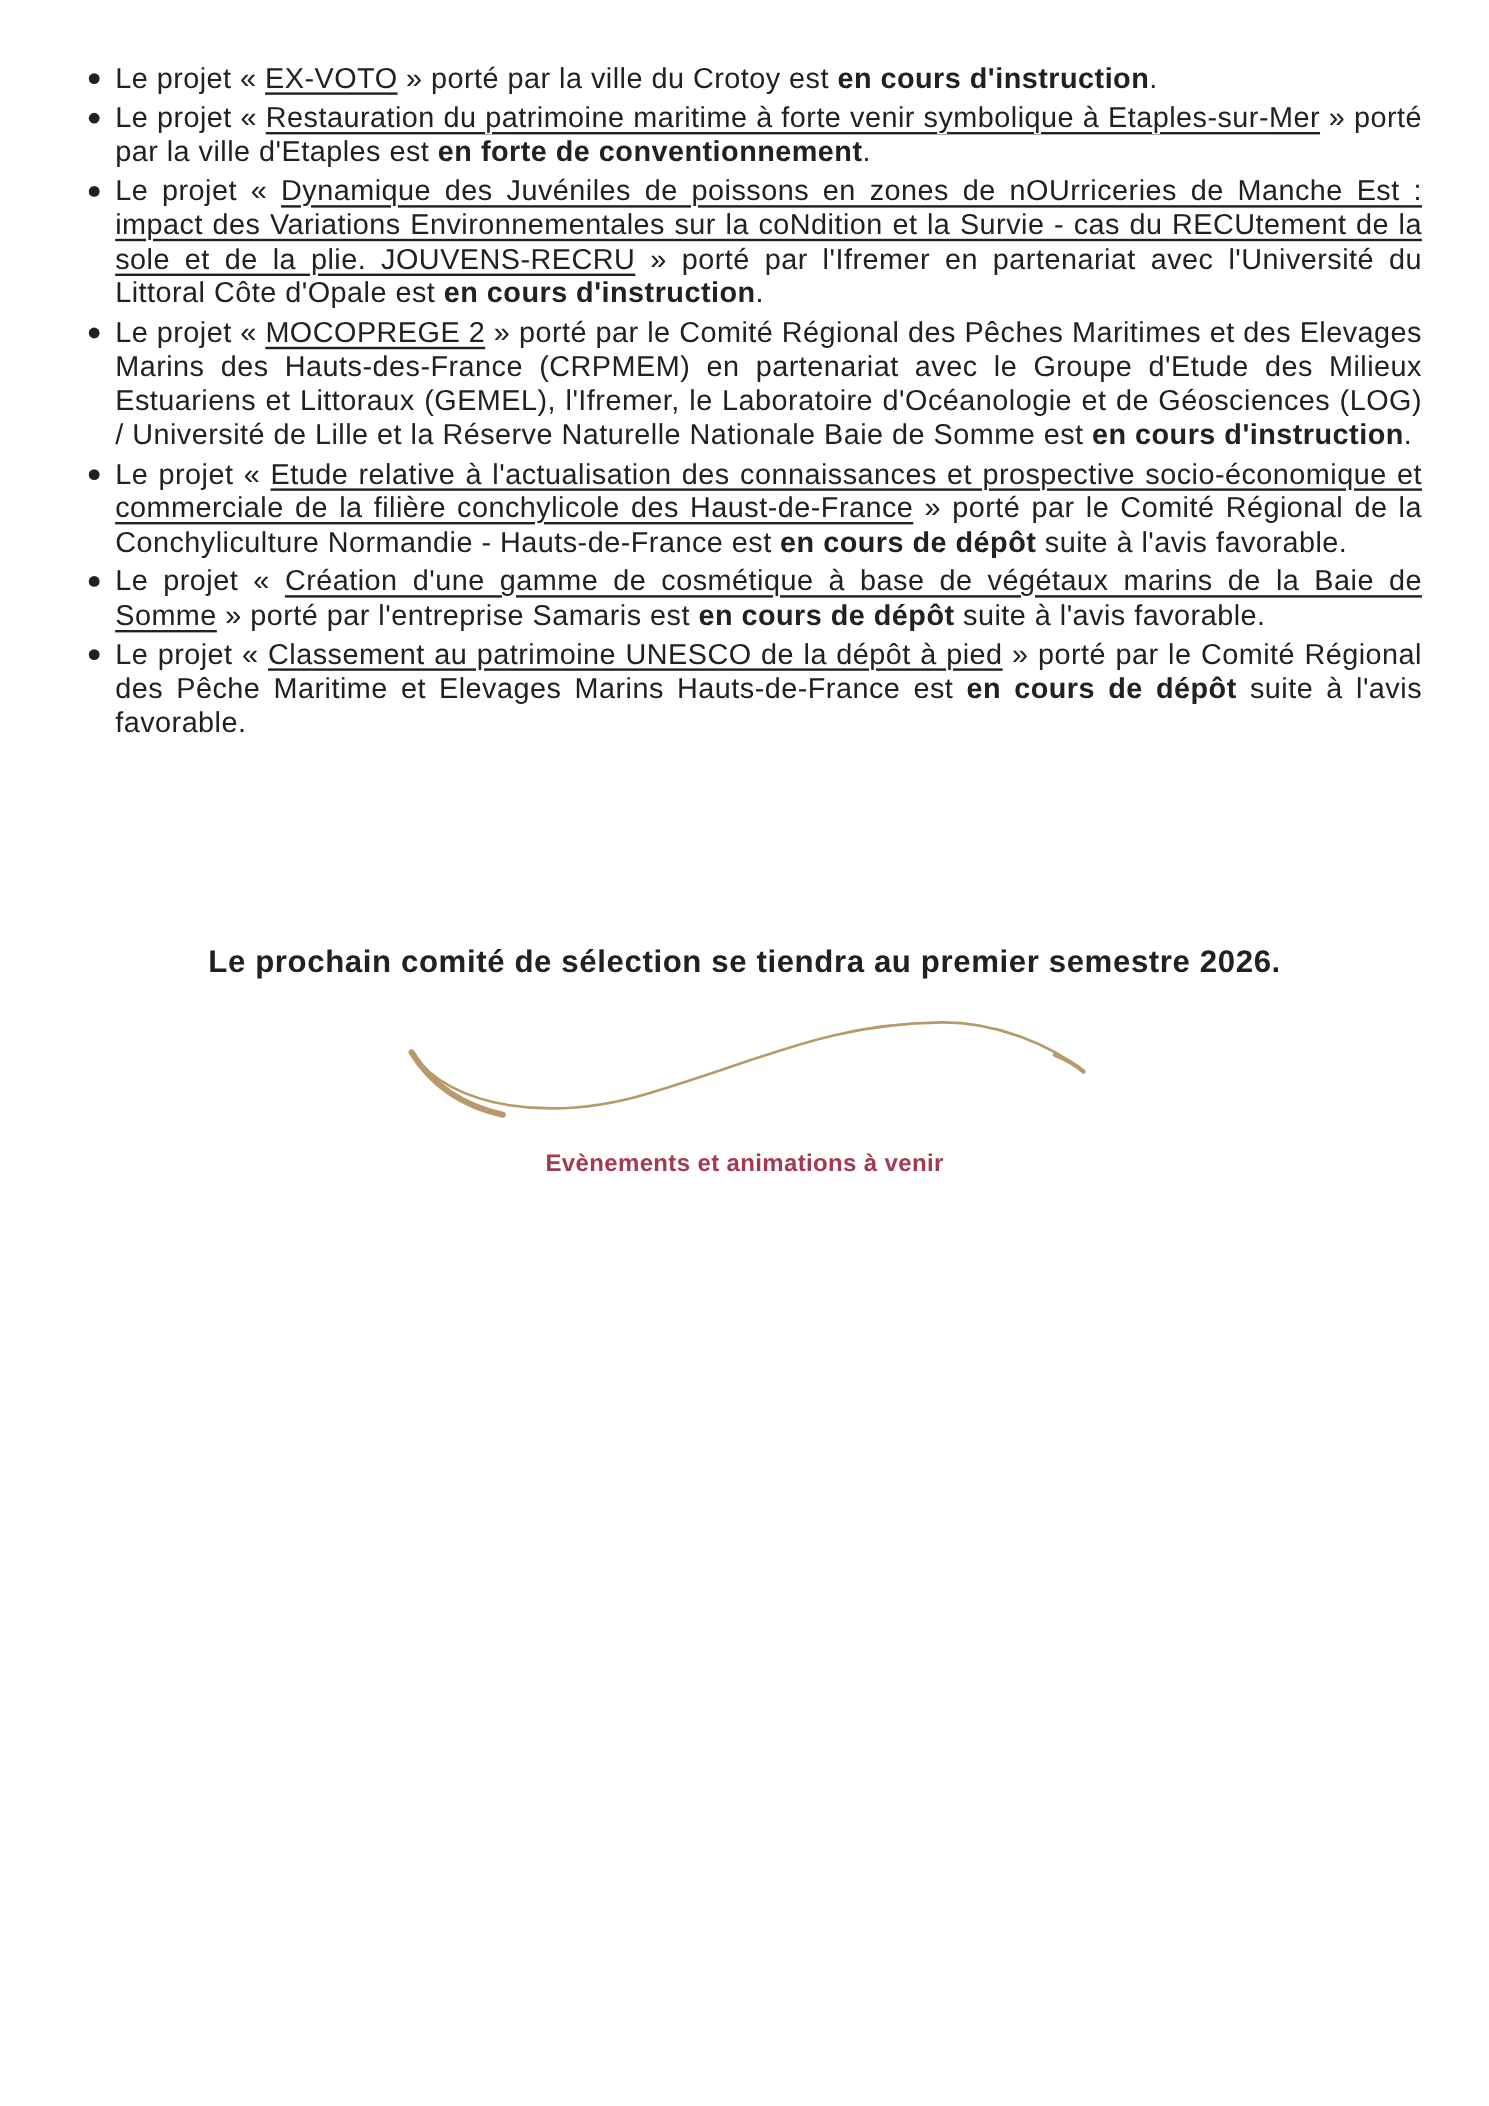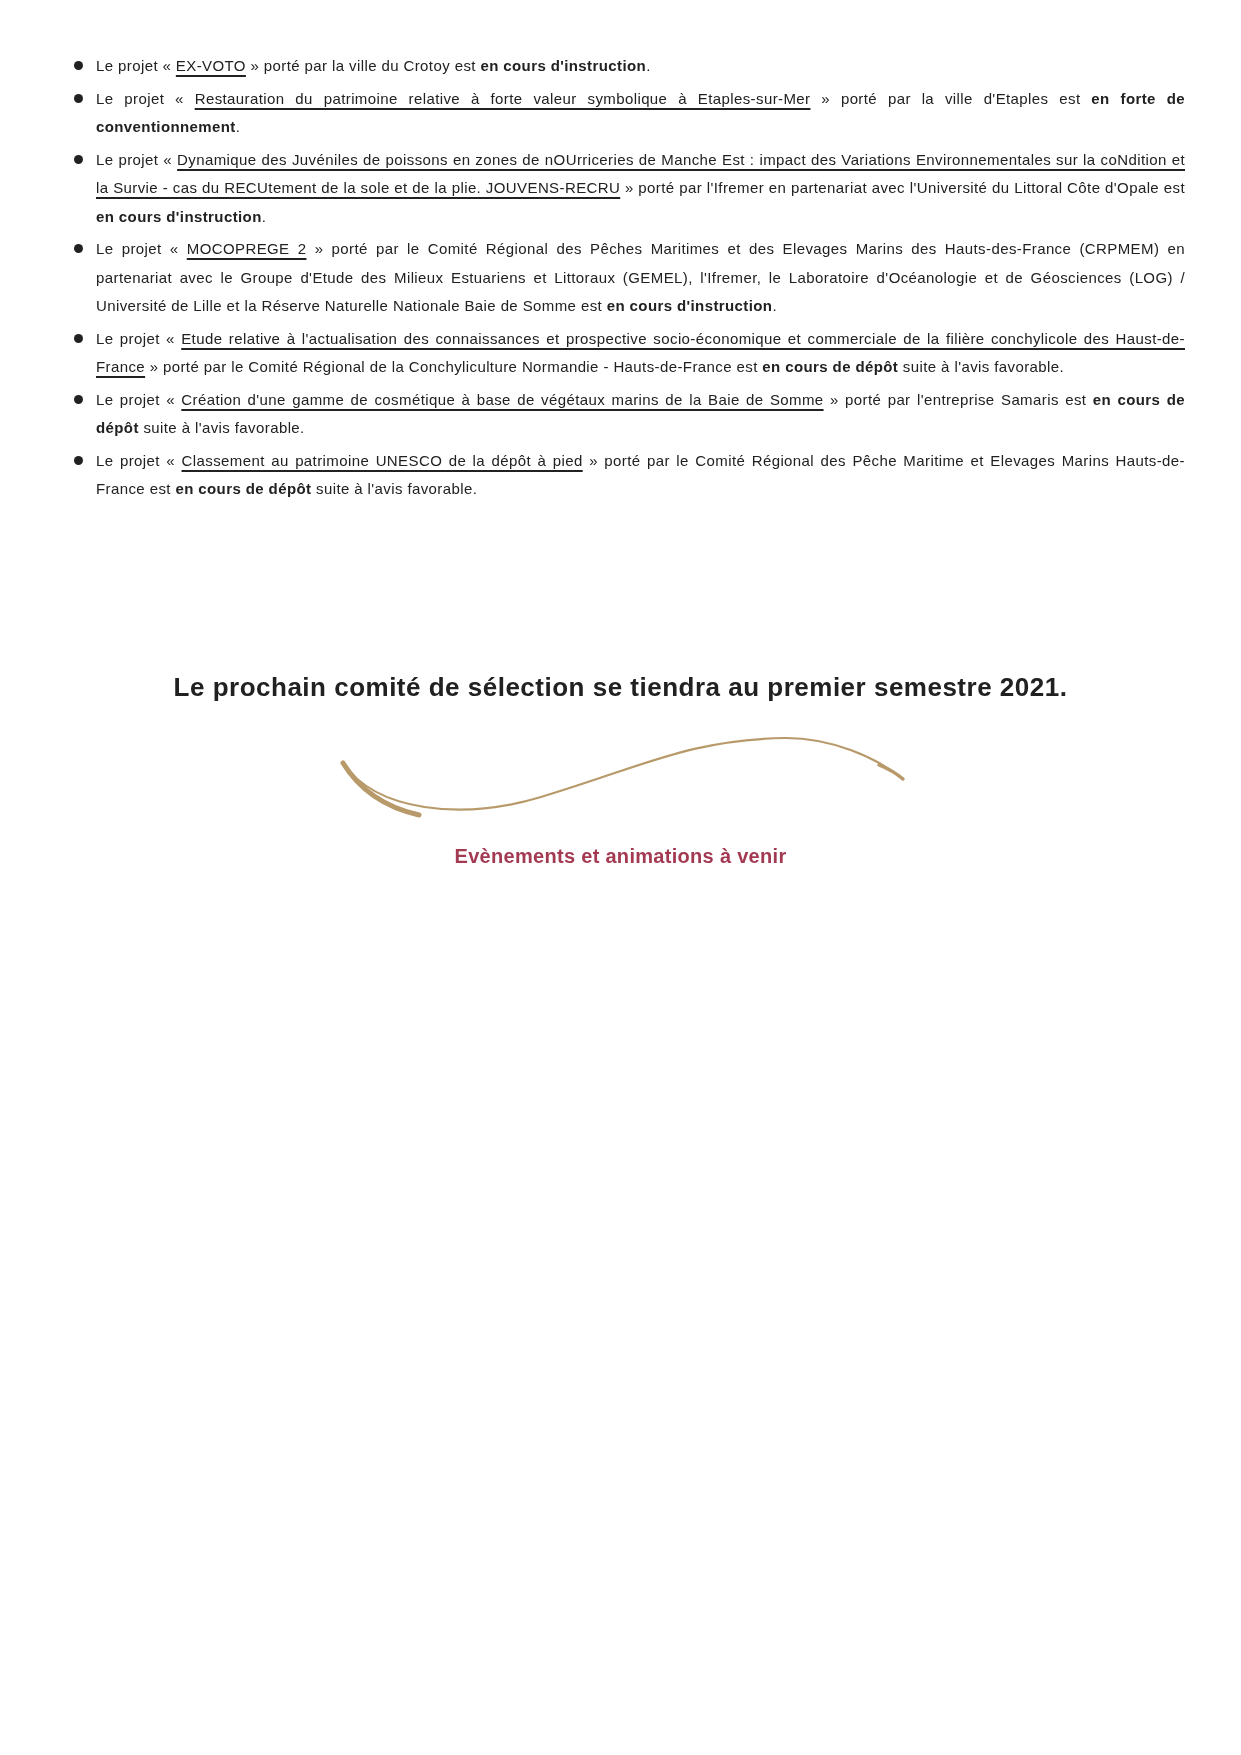--- a/index.html
+++ b/index.html
@@ -23,21 +23,21 @@
     overflow:hidden;
     padding-top:52px;
   }
   ul.projects{
     margin:0;
     padding:0 56px 0 96px;
     list-style:none;
   }
   ul.projects li{
     position:relative;
-    font-size:15px;
+    font-size:24px;
     line-height:28.5px;
     letter-spacing:0.4px;
     text-align:justify;
     margin:0 0 4px 0;
   }
   ul.projects li::before{
     content:"";
     position:absolute;
     left:-22px;
     top:9px;
@@ -82,30 +82,30 @@
     color:var(--section-heading);
   }
 </style>
 </head>
 <body>
 
 <div class="page">
 
   <ul class="projects" id="projects-list">
       <li><span>Le projet « </span><span class="seg-u">EX-VOTO</span><span> » porté par la ville du Crotoy est </span><span class="seg-b">en cours d'instruction</span><span>.</span></li>
-      <li><span>Le projet « </span><span class="seg-u">Restauration du patrimoine relative à forte valeur symbolique à Etaples-sur-Mer</span><span> » porté par la ville d'Etaples est </span><span class="seg-b">en forte de conventionnement</span><span>.</span></li>
+      <li><span>Le projet « </span><span class="seg-u">Restauration du patrimoine maritime à forte venir symbolique à Etaples-sur-Mer</span><span> » porté par la ville d'Etaples est </span><span class="seg-b">en forte de conventionnement</span><span>.</span></li>
       <li><span>Le projet « </span><span class="seg-u">Dynamique des Juvéniles de poissons en zones de nOUrriceries de Manche Est : impact des Variations Environnementales sur la coNdition et la Survie - cas du RECUtement de la sole et de la plie. JOUVENS-RECRU</span><span> » porté par l'Ifremer en partenariat avec l'Université du Littoral Côte d'Opale est </span><span class="seg-b">en cours d'instruction</span><span>.</span></li>
       <li><span>Le projet « </span><span class="seg-u">MOCOPREGE 2</span><span> » porté par le Comité Régional des Pêches Maritimes et des Elevages Marins des Hauts-des-France (CRPMEM) en partenariat avec le Groupe d'Etude des Milieux Estuariens et Littoraux (GEMEL), l'Ifremer, le Laboratoire d'Océanologie et de Géosciences (LOG) / Université de Lille et la Réserve Naturelle Nationale Baie de Somme est </span><span class="seg-b">en cours d'instruction</span><span>.</span></li>
       <li><span>Le projet « </span><span class="seg-u">Etude relative à l'actualisation des connaissances et prospective socio-économique et commerciale de la filière conchylicole des Haust-de-France</span><span> » porté par le Comité Régional de la Conchyliculture Normandie - Hauts-de-France est </span><span class="seg-b">en cours de dépôt</span><span> suite à l'avis favorable.</span></li>
       <li><span>Le projet « </span><span class="seg-u">Création d'une gamme de cosmétique à base de végétaux marins de la Baie de Somme</span><span> » porté par l'entreprise Samaris est </span><span class="seg-b">en cours de dépôt</span><span> suite à l'avis favorable.</span></li>
       <li><span>Le projet « </span><span class="seg-u">Classement au patrimoine UNESCO de la dépôt à pied</span><span> » porté par le Comité Régional des Pêche Maritime et Elevages Marins Hauts-de-France est </span><span class="seg-b">en cours de dépôt</span><span> suite à l'avis favorable.</span></li>
     </ul>
 
   <div class="bottom">
-    <p class="announcement">Le prochain comité de sélection se tiendra au premier semestre 2021.</p>
+    <p class="announcement">Le prochain comité de sélection se tiendra au premier semestre 2026.</p>
 
     <div class="swoosh-wrap">
       <svg width="580" height="100" viewBox="0 0 580 100" aria-hidden="true">
         <path class="swoosh-path" stroke-width="2.2" d="M12,34 C45,82 130,92 210,68 C310,38 360,10 455,9 C500,9 545,28 572,50"></path>
         <path class="swoosh-path" stroke-width="5" d="M12,34 C28,60 52,78 88,86"></path>
         <path class="swoosh-path" stroke-width="3.5" d="M548,36 C558,40 566,45 572,50"></path>
       </svg>
     </div>
 
     <h2 class="events-heading">Evènements et animations à venir</h2>

